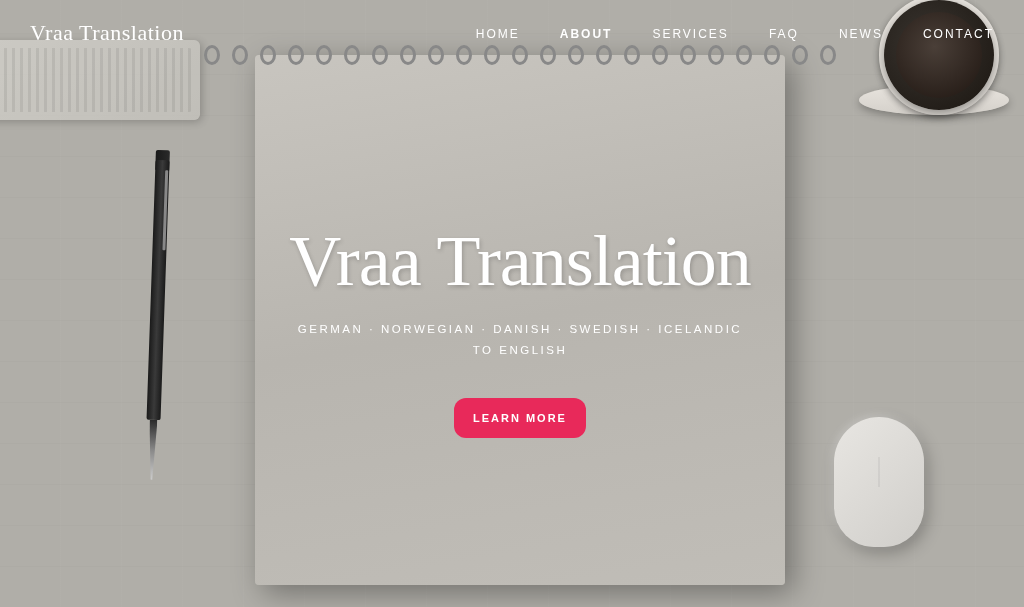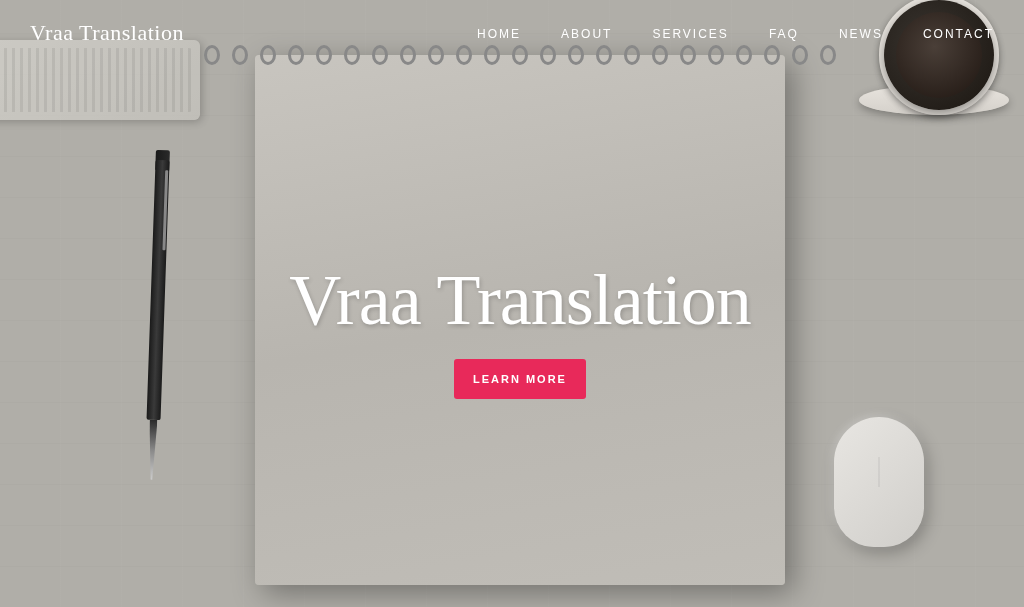--- a/index.html
+++ b/index.html
@@ -288,21 +288,21 @@
       background: #e8295a;
       color: #ffffff;
       font-family: 'Arial', sans-serif;
       font-size: 11px;
       font-weight: 700;
       letter-spacing: 2px;
       text-transform: uppercase;
       padding: 14px 19px;
       border: none;
       cursor: pointer;
-      border-radius: 3px;
+      border-radius: 12px;
       text-decoration: none;
     }
 
     
     .nav-header {
       position: absolute;
       top: 0;
       left: 0;
       right: 0;
       height: 65px;
@@ -332,21 +332,21 @@
       font-family: 'Arial', sans-serif;
       font-size: 12px;
       letter-spacing: 2px;
       color: #ffffff;
       text-decoration: none;
       font-weight: 400;
       text-transform: uppercase;
     }
 
     .nav-links li.active a {
-      font-weight: 400;
+      font-weight: 700;
     }
   </style>
 </head>
 <body>
 
 <div class="bg"></div>
 
 <div class="keyboard"></div>
 
 <div class="coffee-cup">
@@ -389,20 +389,23 @@
     <div class="spiral-ring"></div>
     <div class="spiral-ring"></div>
     <div class="spiral-ring"></div>
     <div class="spiral-ring"></div>
     <div class="spiral-ring"></div>
     <div class="spiral-ring"></div>
     <div class="spiral-ring"></div>
   </div>
   <div class="notepad-content">
     <h1 class="hero-title">Vraa Translation</h1>
+    <p class="hero-languages">
+      GERMAN · NORWEGIAN · DANISH · SWEDISH · ICELANDIC<br>TO ENGLISH
+    </p>
     <button class="learn-more-btn">LEARN MORE</button>
   </div>
 </div>
 
 <nav class="nav-header">
   <div class="site-logo">Vraa Translation</div>
   <ul class="nav-links">
     <li>
       <a href="#">HOME</a>
     </li>

